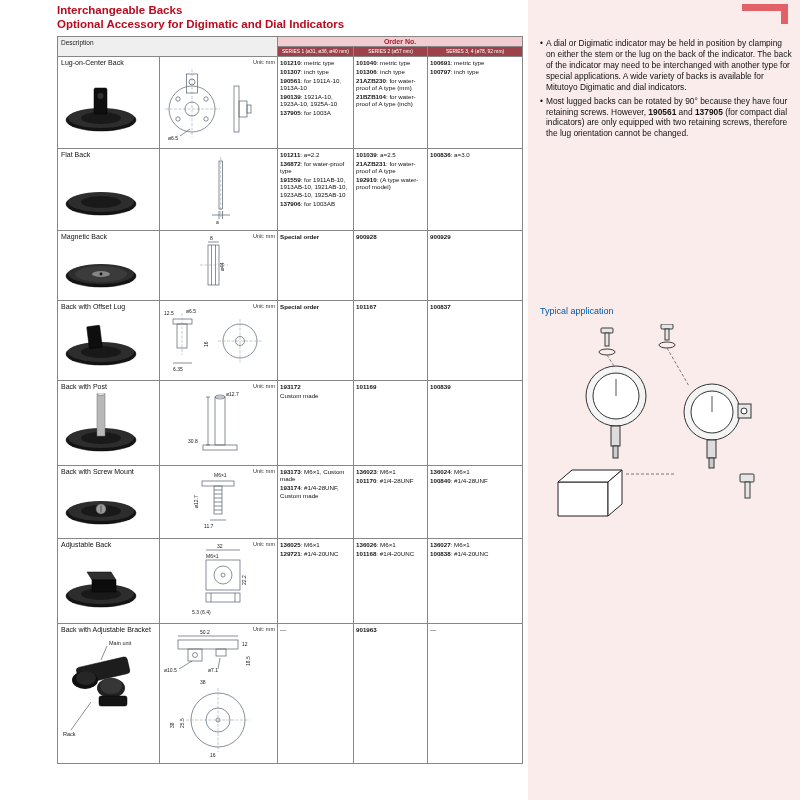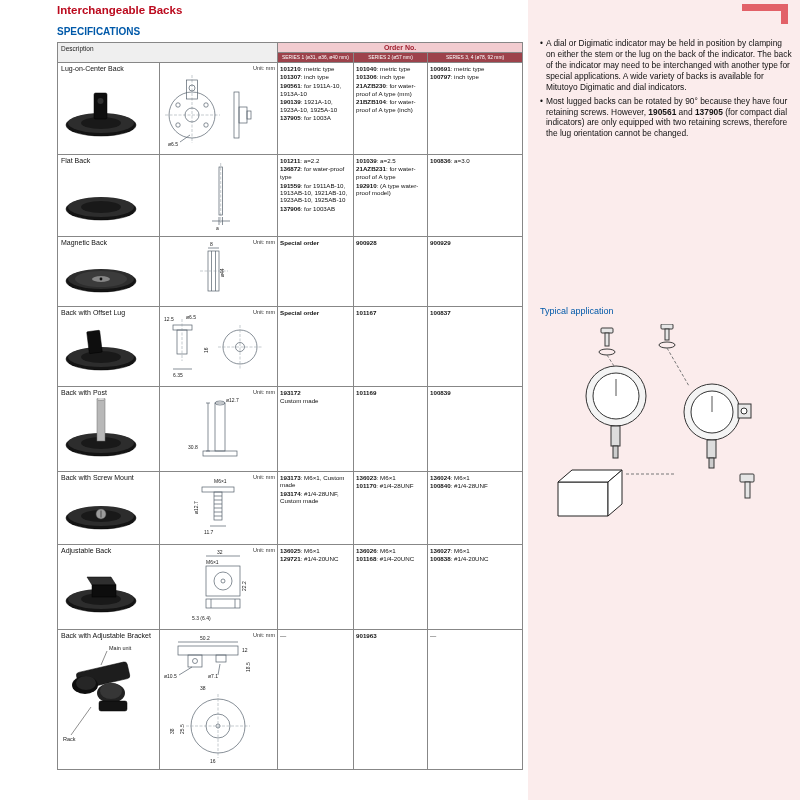--- a/index.html
+++ b/index.html
@@ -27,21 +27,21 @@
 .note{display:flex;font-size:8.4px;line-height:1.3;color:#111;margin-bottom:3px}
 .bullet{margin-right:3px}
 .typical{position:absolute;left:12px;top:306px;color:#0059a9;font-size:9px;font-weight:normal}
 .illus{position:absolute;left:16px;top:324px}
 </style>
 </head>
 <body>
 
 <div class="content">
   <h1 class="t1">Interchangeable Backs</h1>
-  <h3 class="spec-h">SPECIFICATIONS</h3>
+  <h2 class="t2">Optional Accessory for Digimatic and Dial Indicators</h2>
   <table class="specs">
     <colgroup>
       <col style="width:102px">
         <col style="width:118px">
         <col style="width:76px">
         <col style="width:74px">
         <col style="width:95px">
     </colgroup>
     <thead>
       <tr>

